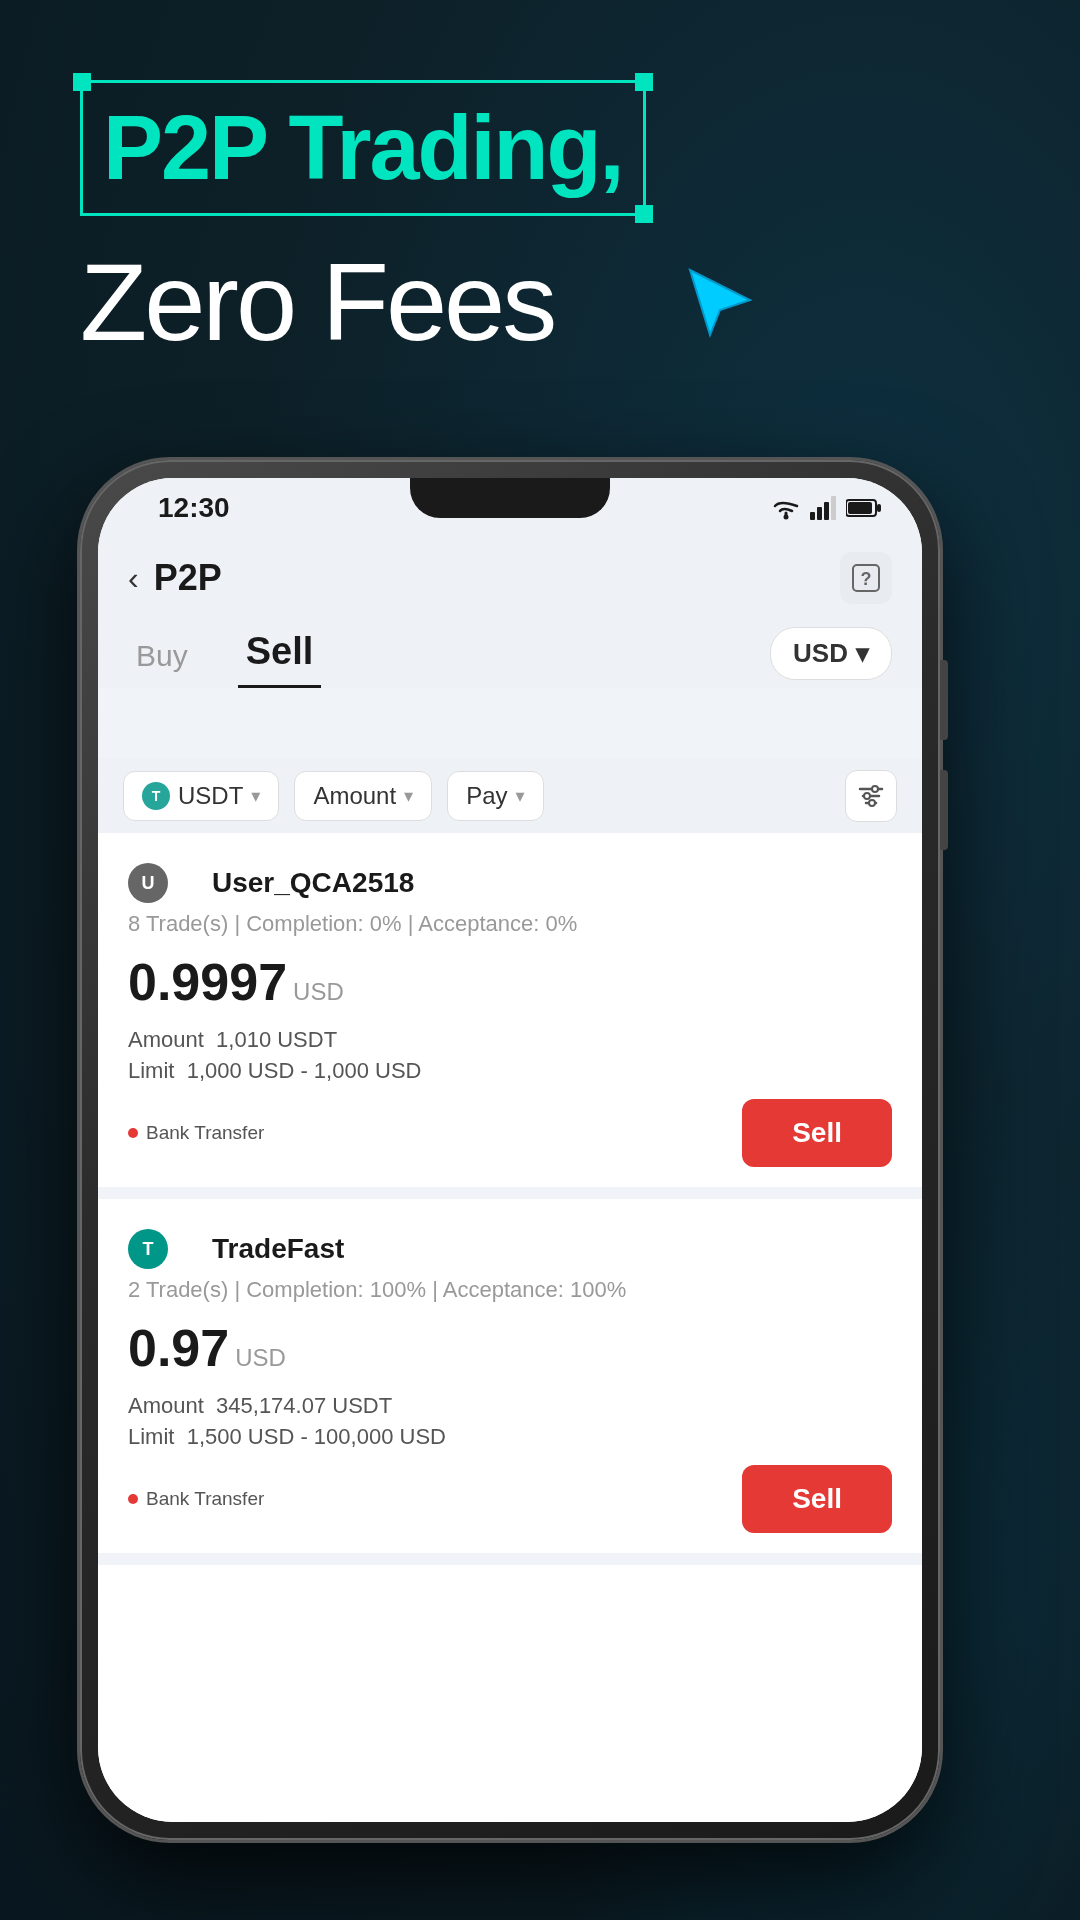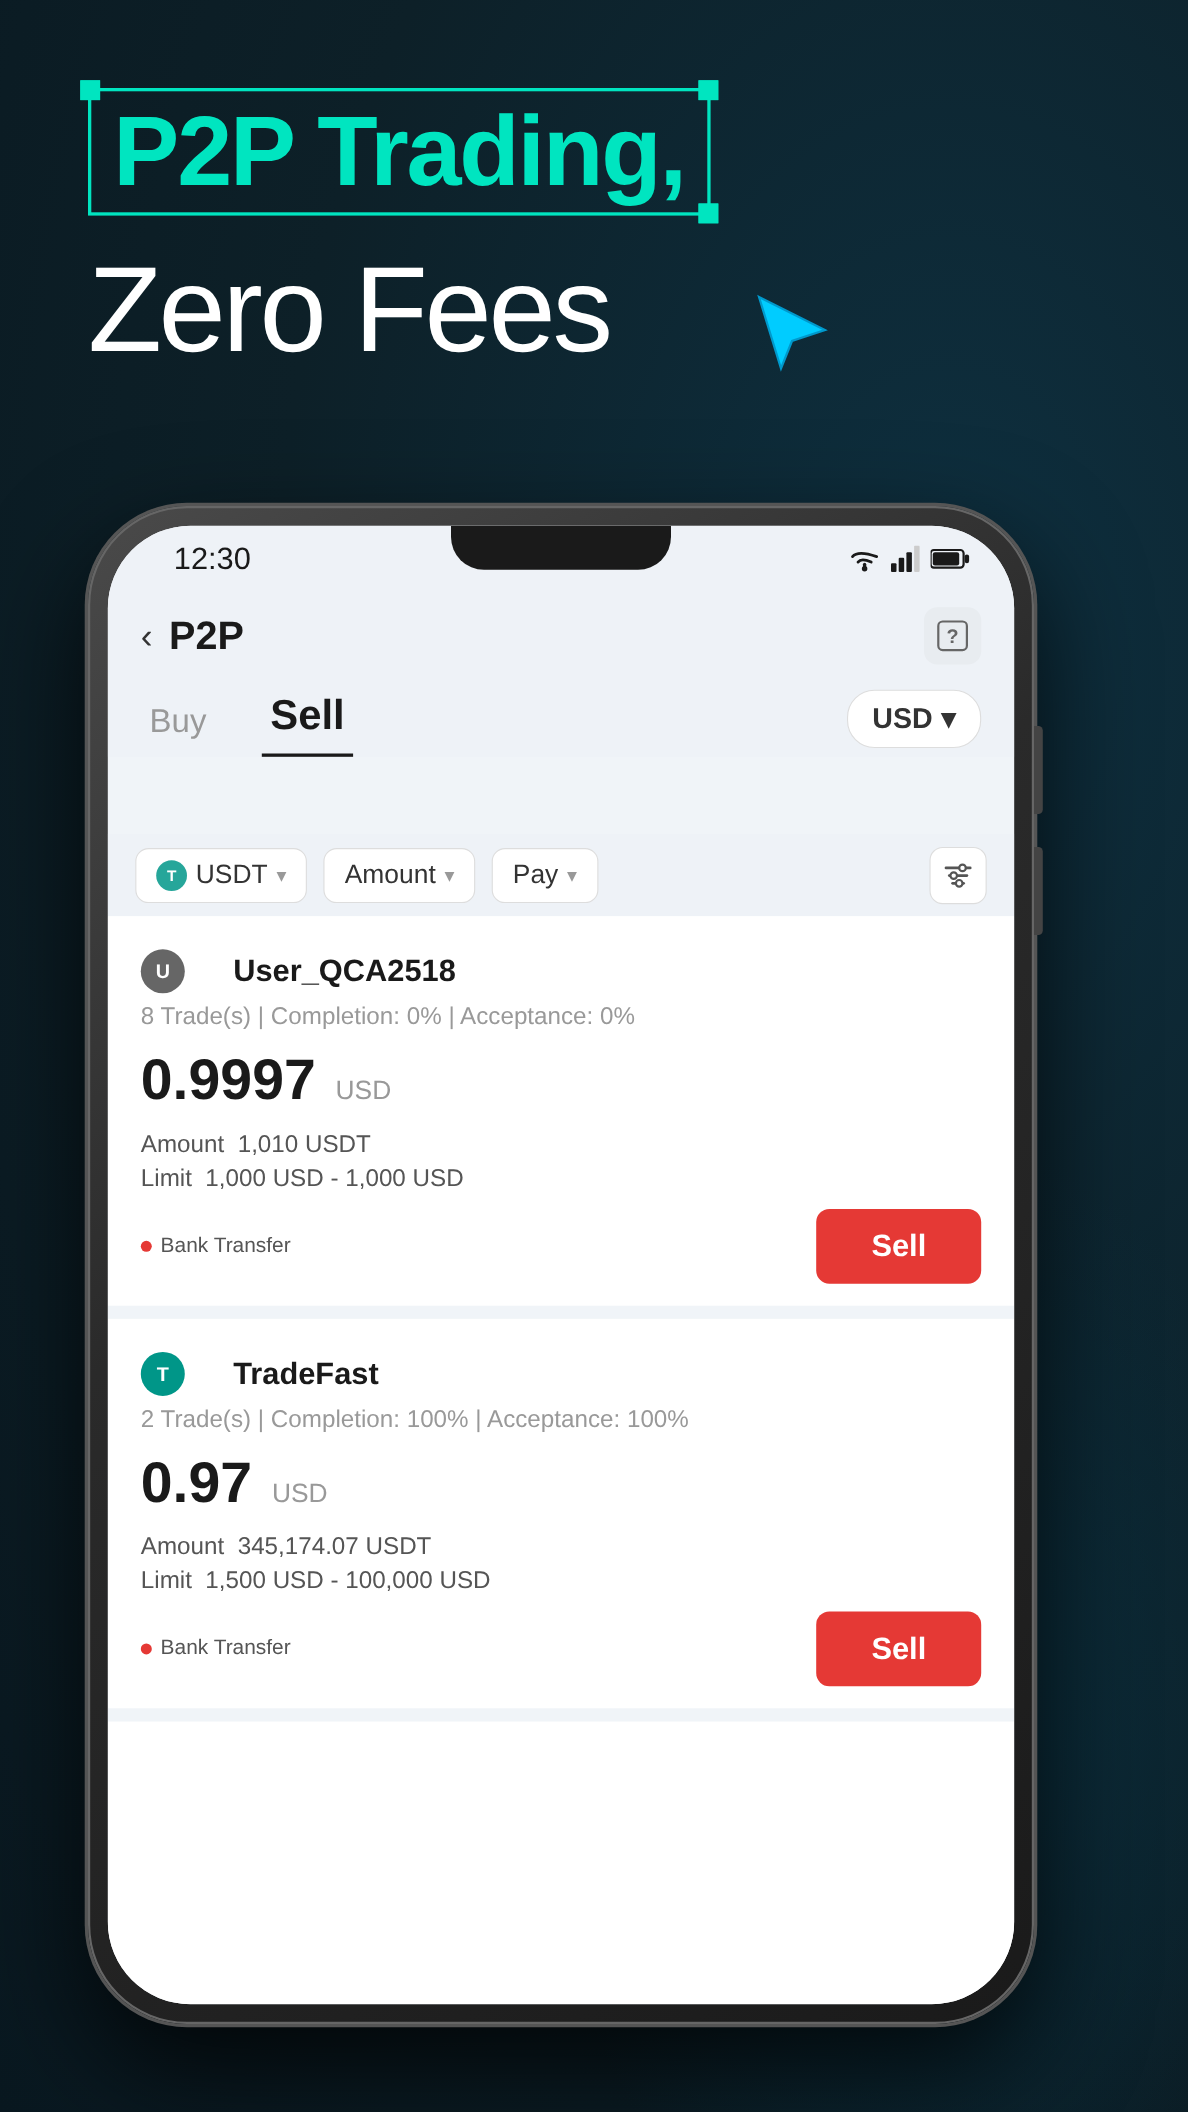--- a/index.html
+++ b/index.html
@@ -37,21 +37,21 @@
       top: 80px;
       left: 80px;
       z-index: 10;
     }
 
     
     .selection-box {
       position: relative;
       display: inline-block;
       border: 3px solid #00e5c0;
-      padding: 10px 20px;
+      padding: 20px 20px;
       margin-bottom: 10px;
     }
 
     .selection-handle {
       position: absolute;
       width: 18px;
       height: 18px;
       background: #00e5c0;
       border: 3px solid #00e5c0;
     }
@@ -145,21 +145,21 @@
       background: #eef2f7;
       display: flex;
       align-items: center;
       justify-content: space-between;
       padding: 0 40px;
       z-index: 15;
     }
 
     .status-time {
       font-size: 28px;
-      font-weight: 400;
+      font-weight: 700;
       color: #1a1a1a;
       margin-left: 20px;
     }
 
     .status-icons {
       display: flex;
       align-items: center;
       gap: 8px;
     }
 
@@ -352,21 +352,21 @@
 
     .trader-stats {
       font-size: 22px;
       color: #999;
       margin-bottom: 15px;
     }
 
     .price-row {
       display: flex;
       align-items: baseline;
-      gap: 18px;
+      gap: 6px;
       margin-bottom: 15px;
     }
 
     .price-main {
       font-size: 52px;
       font-weight: 800;
       color: #1a1a1a;
     }
 
     .price-currency {

